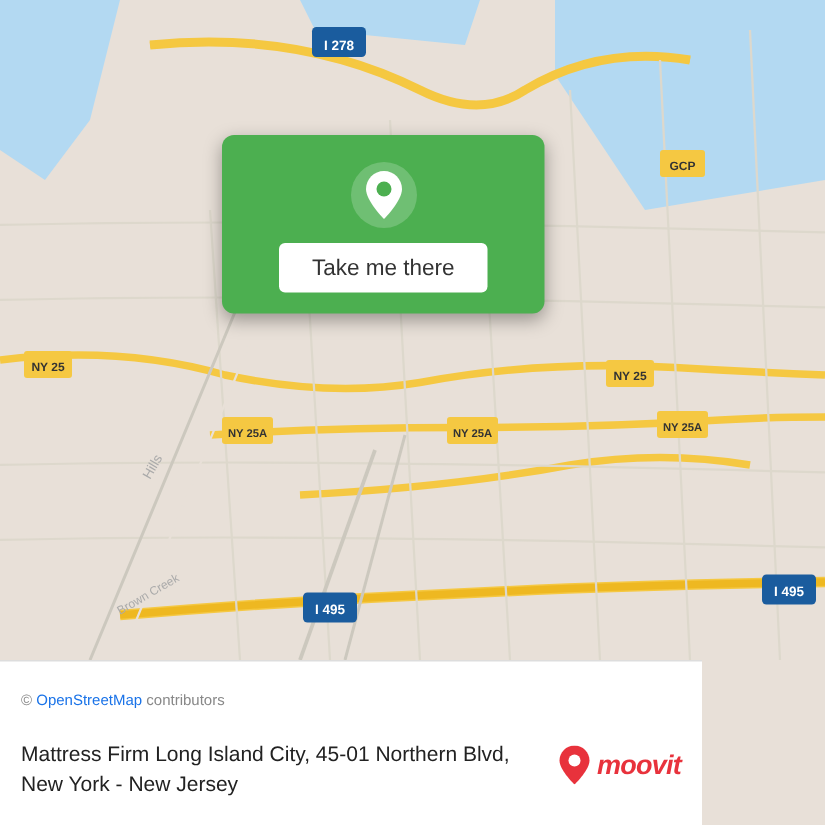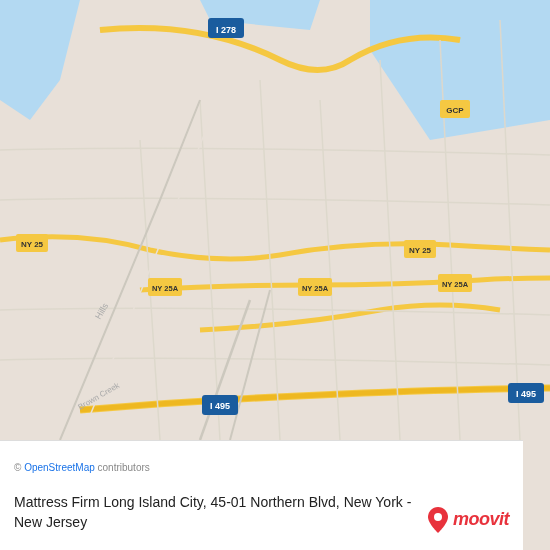--- a/index.html
+++ b/index.html
@@ -55,39 +55,39 @@
       border-radius: 4px;
       padding: 8px 22px;
       font-size: 15px;
       font-weight: 500;
       cursor: pointer;
       white-space: nowrap;
     }
 
     
     .info-bar {
-      width: 523px;
+      width: 468px;
       height: 110px;
       background: #ffffff;
       display: flex;
       flex-direction: column;
       justify-content: center;
       padding: 10px 14px 6px 14px;
       border-top: 1px solid #ddd;
     }
 
     .attribution {
       font-size: 10px;
       color: #888;
       margin-bottom: 6px;
     }
 
     .place-info {
       display: flex;
-      align-items: flex-end;
+      align-items: flex-start;
       justify-content: space-between;
       margin-top: 14px;
     }
 
     .place-text {
       font-size: 14px;
       color: #222;
       line-height: 1.4;
       flex: 1;
     }
@@ -184,20 +184,30 @@
     <text x="526" y="397" text-anchor="middle" fill="white" font-size="9" font-weight="bold">I 495</text>
 
     <rect x="440" y="100" width="30" height="18" rx="2" fill="#f5c842"></rect>
     <text x="455" y="113" text-anchor="middle" fill="#333" font-size="8" font-weight="bold">GCP</text>
 
     <text x="100" y="320" fill="#aaa" font-size="9" transform="rotate(-60,100,320)">Hills</text>
 
     <text x="80" y="410" fill="#aaa" font-size="8" transform="rotate(-30,80,410)">Brown Creek</text>
   </svg>
 
+  <div class="location-card">
+
+    <svg class="location-pin" viewBox="0 0 44 44" xmlns="http://www.w3.org/2000/svg">
+      <circle cx="22" cy="22" r="22" fill="rgba(255,255,255,0.2)"></circle>
+      <path d="M22 6 C15.4 6 10 11.4 10 18 C10 26 22 38 22 38 C22 38 34 26 34 18 C34 11.4 28.6 6 22 6Z" fill="white"></path>
+      <circle cx="22" cy="18" r="5" fill="#4caf50"></circle>
+    </svg>
+
+    <button class="take-me-there-btn">Take me there</button>
+  </div>
 </div>
 
 <div class="info-bar">
   <div class="attribution">© <span style="color:#1a73e8">OpenStreetMap</span> contributors</div>
   <div class="place-info">
     <div class="place-text">Mattress Firm Long Island City, 45-01 Northern Blvd, New York - New Jersey</div>
     <div class="moovit-logo">
 
       <svg class="moovit-pin" viewBox="0 0 22 26" xmlns="http://www.w3.org/2000/svg">
         <path d="M11 0 C5.5 0 1 4.5 1 10 C1 16.5 11 26 11 26 C11 26 21 16.5 21 10 C21 4.5 16.5 0 11 0Z" fill="#e8323c"></path>

